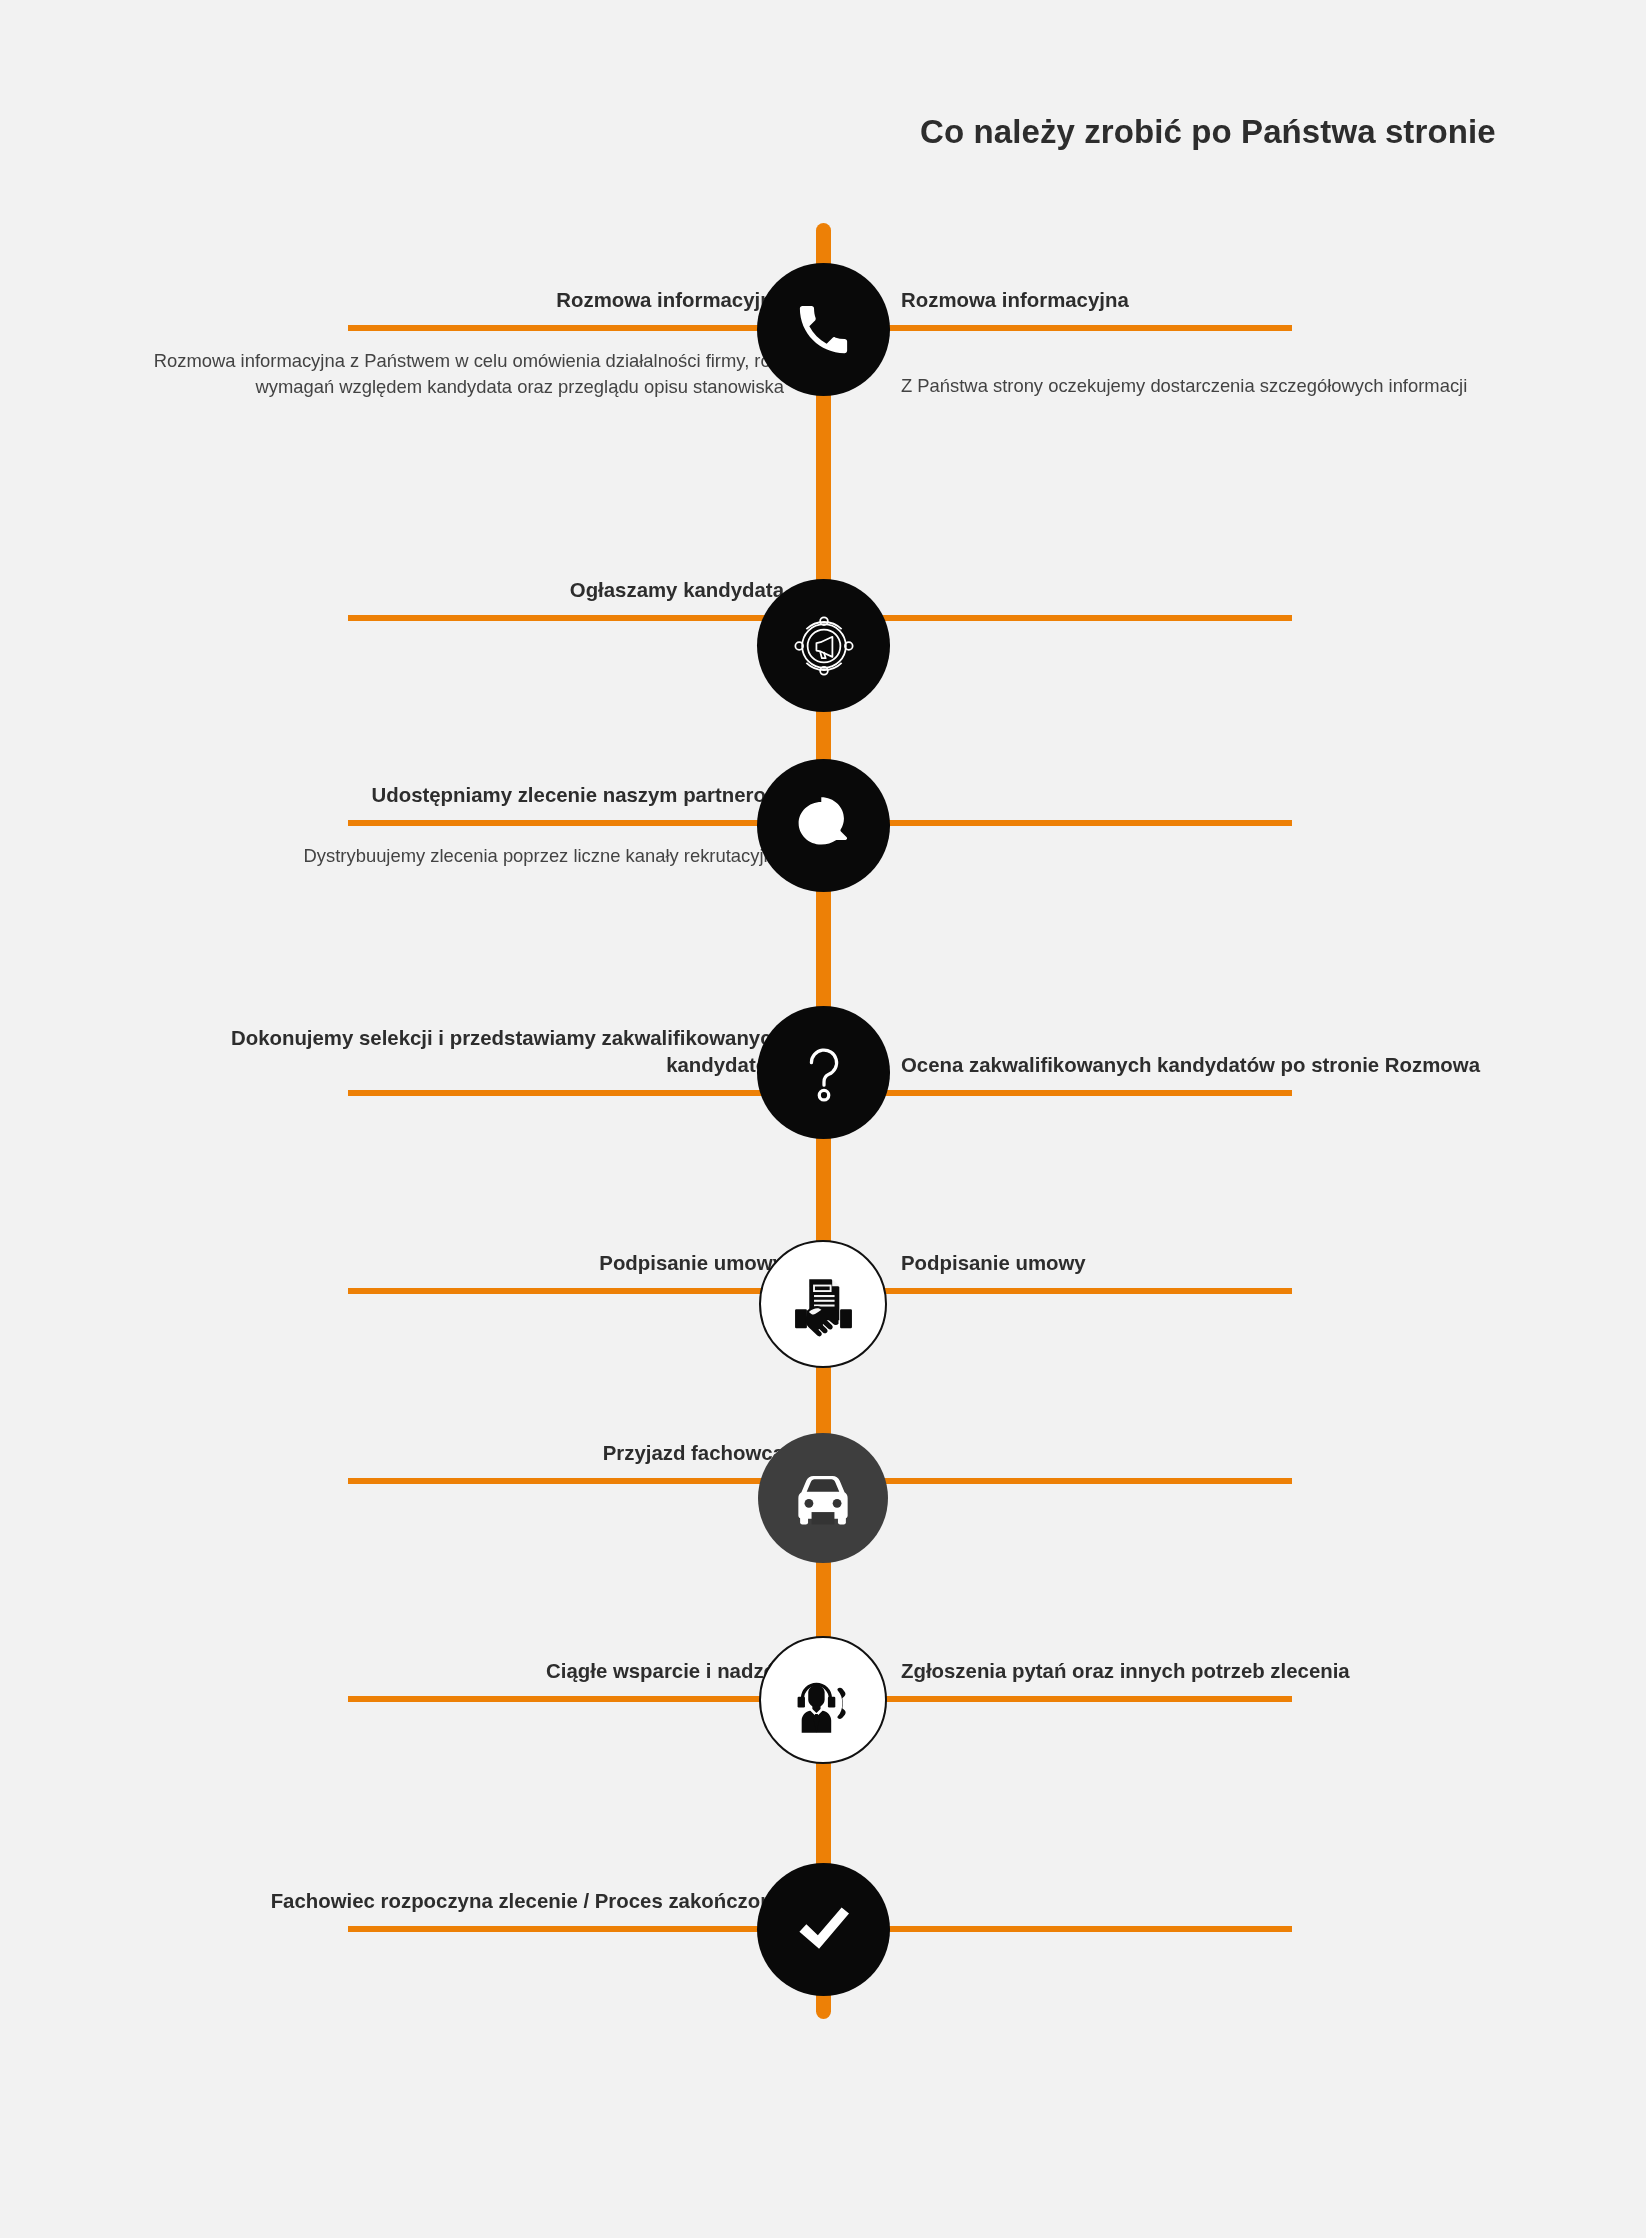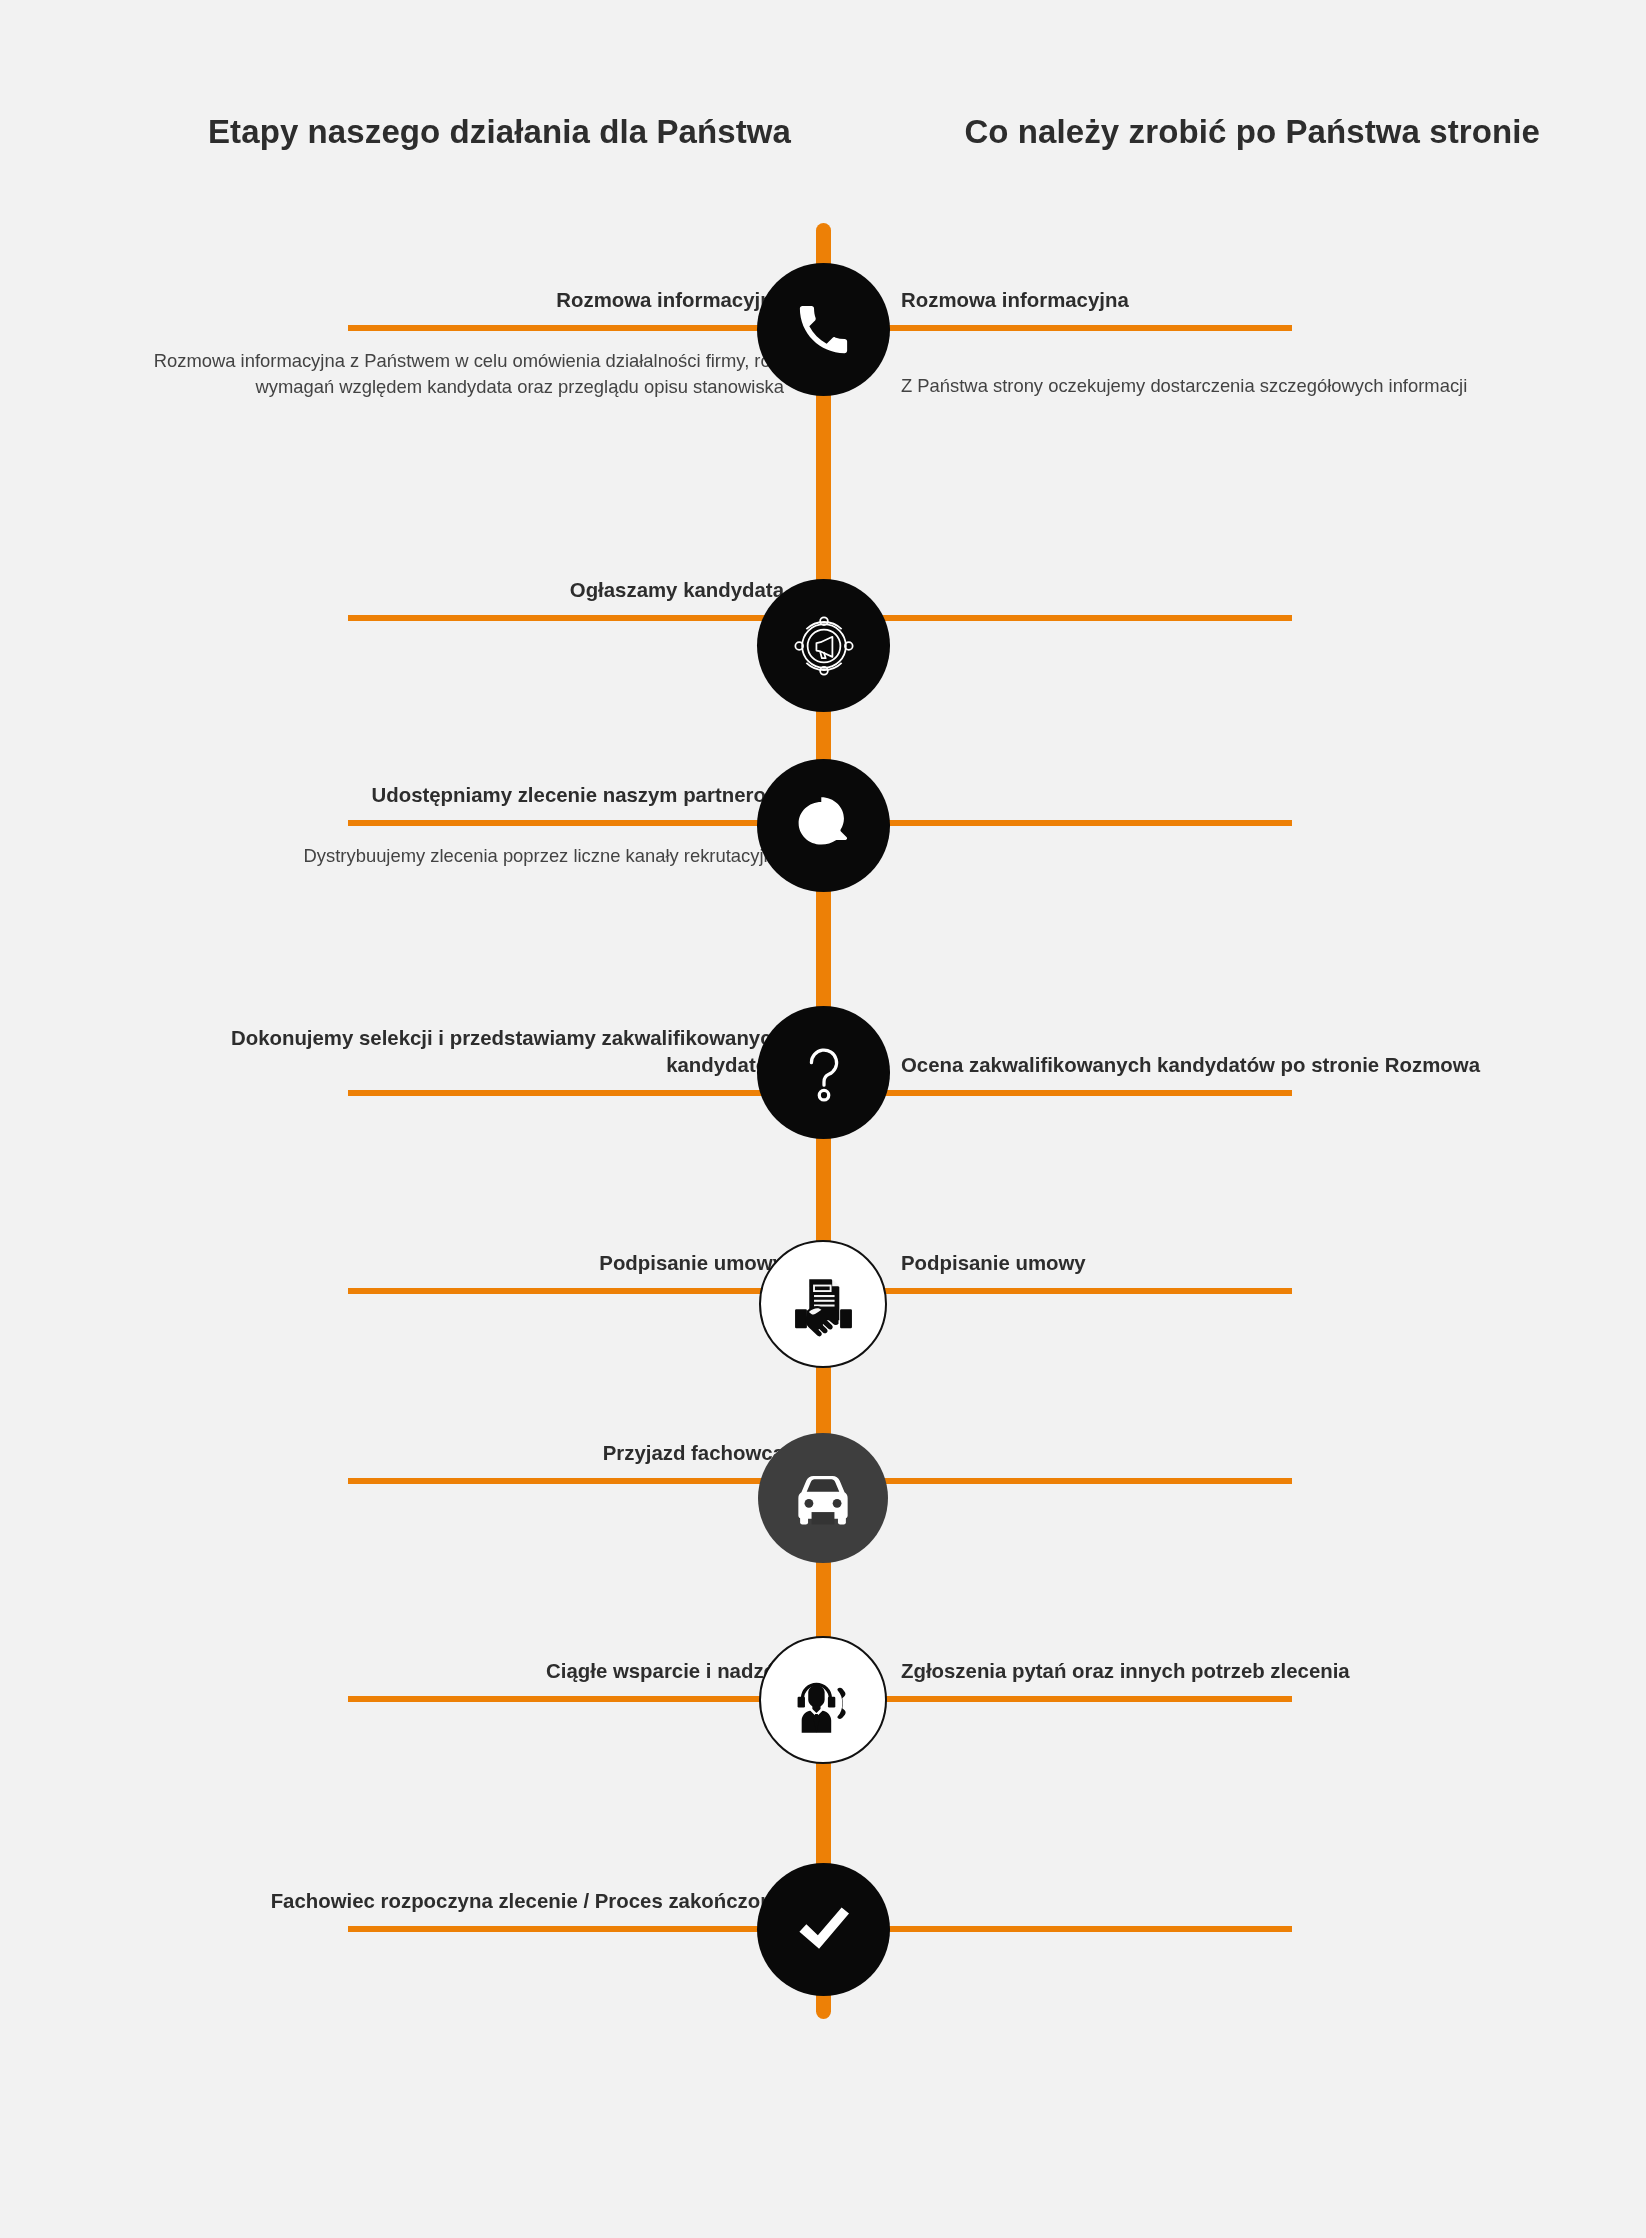--- a/index.html
+++ b/index.html
@@ -36,24 +36,24 @@
     line-height: 1.26;
     letter-spacing: 0.1px;
   }
   #heading-left {
     left: 119px;
     top: 111px;
     width: 672px;
     text-align: right;
   }
   #heading-right {
-    left: 855px;
+    left: 920px;
     top: 111px;
     width: 685px;
-    text-align: right;
+    text-align: left;
   }
 
   
   .step {
     position: absolute;
     left: 0;
     width: 1646px;
     height: 0;
   }
 
@@ -122,21 +122,20 @@
   .badge.gray  { background: #3e3e3e; }
   .badge.light { background: #ffffff; border: 2px solid #111111; }
 </style>
 </head>
 <body>
 
 <div id="page">
 
   <div id="timeline-spine"></div>
 
-  <div class="col-heading" id="heading-left">Etapy naszego działania dla Państwa</div>
   <div class="col-heading" id="heading-right">Co należy zrobić po Państwa stronie</div>
 
   <div class="step" style="top:328px">
     <div class="rule left"></div>
     <div class="rule right"></div>
     <div class="side left above">
       <p class="step-title">Rozmowa informacyjna</p>
     </div>
     <div class="side right above">
       <p class="step-title">Rozmowa informacyjna</p>

